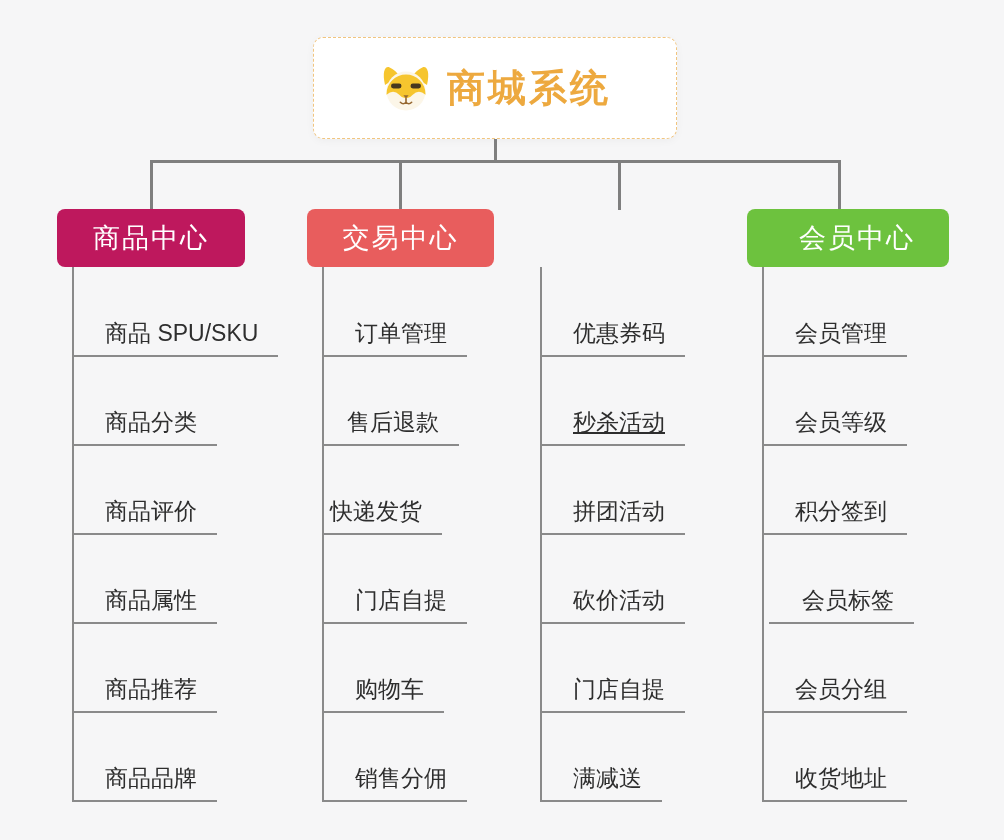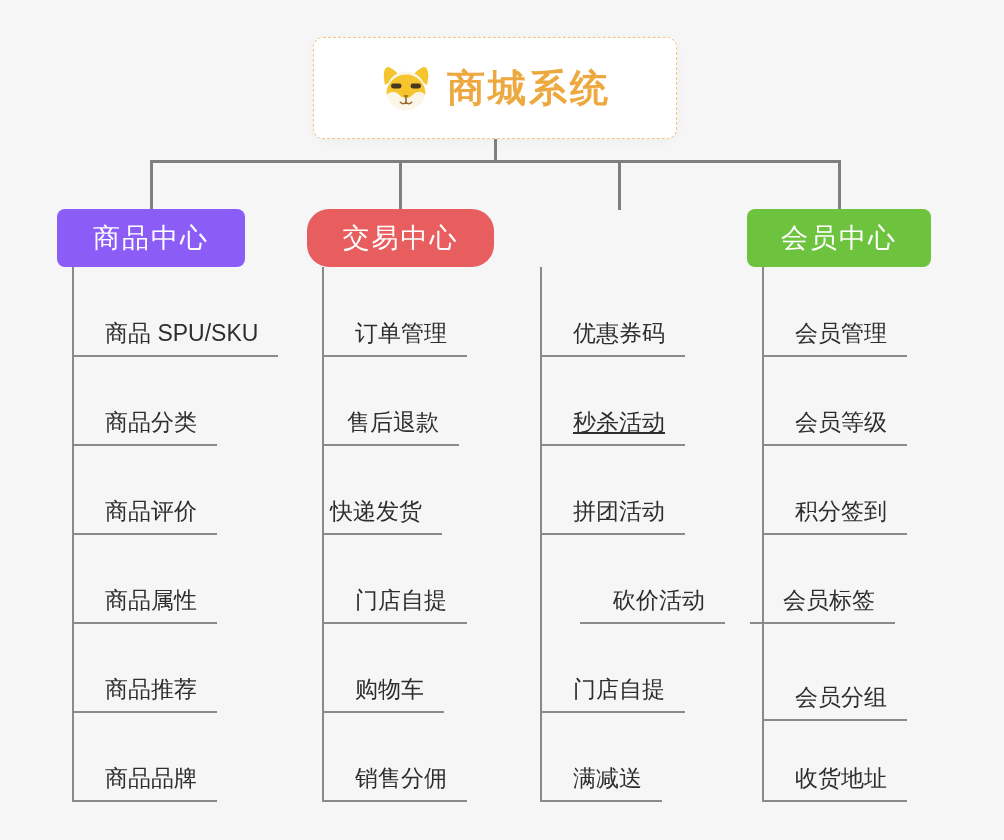--- a/index.html
+++ b/index.html
@@ -65,59 +65,59 @@
       <div class="conn" style="left: 493.5px; top: 139px; width: 3px; height: 23.5px; background: rgb(127, 127, 127);"></div>
       <div class="conn" style="left: 149.5px; top: 159.5px; width: 691px; height: 3px; background: rgb(127, 127, 127);"></div>
       <div class="conn" style="left: 149.5px; top: 162.5px; width: 3px; height: 47.5px; background: rgb(127, 127, 127);"></div>
       <div class="conn" style="left: 399px; top: 162.5px; width: 3px; height: 47.5px; background: rgb(127, 127, 127);"></div>
       <div class="conn" style="left: 617.5px; top: 162.5px; width: 3px; height: 47.5px; background: rgb(127, 127, 127);"></div>
       <div class="conn" style="left: 837.5px; top: 162.5px; width: 3px; height: 47.5px; background: rgb(127, 127, 127);"></div>
     </div>
 
   <div id="branch-layer">
       <div class="branch" style="left: 57px; width: 188px;">
-      <div class="branch-box" style="background: #8b5cf6;">
+      <div class="branch-box" style="background: #be185d;">
         <span>商品中心</span>
       </div>
       <div class="trunk" style="left: 15px; background: rgb(138, 138, 138); height: 535px;"></div>
     <div class="leaf" style="left: 15px; top: 110px; border-bottom-color: rgb(138, 138, 138); color: rgb(46, 46, 46);"><span>商品 SPU/SKU</span></div>
         <div class="leaf" style="left: 15px; top: 199px; border-bottom-color: rgb(138, 138, 138); color: rgb(46, 46, 46);"><span>商品分类</span></div>
         <div class="leaf" style="left: 15px; top: 288px; border-bottom-color: rgb(138, 138, 138); color: rgb(46, 46, 46);"><span>商品评价</span></div>
         <div class="leaf" style="left: 15px; top: 377px; border-bottom-color: rgb(138, 138, 138); color: rgb(46, 46, 46);"><span>商品属性</span></div>
         <div class="leaf" style="left: 15px; top: 466px; border-bottom-color: rgb(138, 138, 138); color: rgb(46, 46, 46);"><span>商品推荐</span></div>
         <div class="leaf" style="left: 15px; top: 555px; border-bottom-color: rgb(138, 138, 138); color: rgb(46, 46, 46);"><span>商品品牌</span></div>
       </div>
       <div class="branch" style="left: 307px; width: 187px;">
-      <div class="branch-box" style="background: rgb(232, 93, 93); border-radius: 22px;">
+      <div class="branch-box" style="background: rgb(232, 93, 93);">
         <span>交易中心</span>
       </div>
       <div class="trunk" style="left: 15px; background: rgb(138, 138, 138); height: 535px;"></div>
     <div class="leaf" style="left: 15px; top: 110px; border-bottom-color: rgb(138, 138, 138); color: rgb(46, 46, 46);"><span>订单管理</span></div>
         <div class="leaf" style="left: 15px; top: 199px; border-bottom-color: rgb(138, 138, 138); color: rgb(46, 46, 46); padding-left: 25px;"><span>售后退款</span></div>
         <div class="leaf" style="left: 15px; top: 288px; border-bottom-color: rgb(138, 138, 138); color: rgb(46, 46, 46); padding-left: 8px;"><span>快递发货</span></div>
         <div class="leaf" style="left: 15px; top: 377px; border-bottom-color: rgb(138, 138, 138); color: rgb(46, 46, 46);"><span>门店自提</span></div>
         <div class="leaf" style="left: 15px; top: 466px; border-bottom-color: rgb(138, 138, 138); color: rgb(46, 46, 46);"><span>购物车</span></div>
         <div class="leaf" style="left: 15px; top: 555px; border-bottom-color: rgb(138, 138, 138); color: rgb(46, 46, 46);"><span>销售分佣</span></div>
       </div>
       <div class="branch" style="left: 525px; width: 188px;">
       <div class="trunk" style="left: 15px; background: rgb(138, 138, 138); height: 535px;"></div>
     <div class="leaf" style="left: 15px; top: 110px; border-bottom-color: rgb(138, 138, 138); color: rgb(46, 46, 46);"><span>优惠券码</span></div>
         <div class="leaf" style="left: 15px; top: 199px; border-bottom-color: rgb(138, 138, 138); color: rgb(46, 46, 46); text-decoration: underline;"><span>秒杀活动</span></div>
         <div class="leaf" style="left: 15px; top: 288px; border-bottom-color: rgb(138, 138, 138); color: rgb(46, 46, 46);"><span>拼团活动</span></div>
-        <div class="leaf" style="left: 15px; top: 377px; border-bottom-color: rgb(138, 138, 138); color: rgb(46, 46, 46); margin-left: 40px;"><span>砍价活动</span></div>
+        <div class="leaf" style="left: 15px; top: 377px; border-bottom-color: rgb(138, 138, 138); color: rgb(46, 46, 46);"><span>砍价活动</span></div>
         <div class="leaf" style="left: 15px; top: 466px; border-bottom-color: rgb(138, 138, 138); color: rgb(46, 46, 46);"><span>门店自提</span></div>
         <div class="leaf" style="left: 15px; top: 555px; border-bottom-color: rgb(138, 138, 138); color: rgb(46, 46, 46);"><span>满减送</span></div>
       </div>
       <div class="branch" style="left: 747px; width: 184px;">
-      <div class="branch-box" style="background: rgb(109, 194, 62);">
+      <div class="branch-box" style="background: rgb(109, 194, 62); padding-left: 18px;">
         <span>会员中心</span>
       </div>
       <div class="trunk" style="left: 15px; background: rgb(138, 138, 138); height: 535px;"></div>
     <div class="leaf" style="left: 15px; top: 110px; border-bottom-color: rgb(138, 138, 138); color: rgb(46, 46, 46);"><span>会员管理</span></div>
         <div class="leaf" style="left: 15px; top: 199px; border-bottom-color: rgb(138, 138, 138); color: rgb(46, 46, 46);"><span>会员等级</span></div>
         <div class="leaf" style="left: 15px; top: 288px; border-bottom-color: rgb(138, 138, 138); color: rgb(46, 46, 46);"><span>积分签到</span></div>
-        <div class="leaf" style="left: 3px; top: 377px; border-bottom-color: rgb(138, 138, 138); color: rgb(46, 46, 46);"><span>会员标签</span></div>
-        <div class="leaf" style="left: 15px; top: 466px; border-bottom-color: rgb(138, 138, 138); color: rgb(46, 46, 46); margin-top: 8px;"><span>会员分组</span></div>
+        <div class="leaf" style="left: 22px; top: 377px; border-bottom-color: rgb(138, 138, 138); color: rgb(46, 46, 46);"><span>会员标签</span></div>
+        <div class="leaf" style="left: 15px; top: 466px; border-bottom-color: rgb(138, 138, 138); color: rgb(46, 46, 46);"><span>会员分组</span></div>
         <div class="leaf" style="left: 15px; top: 555px; border-bottom-color: rgb(138, 138, 138); color: rgb(46, 46, 46);"><span>收货地址</span></div>
       </div>
     </div>
 
 </div>
 
 </body></html>

